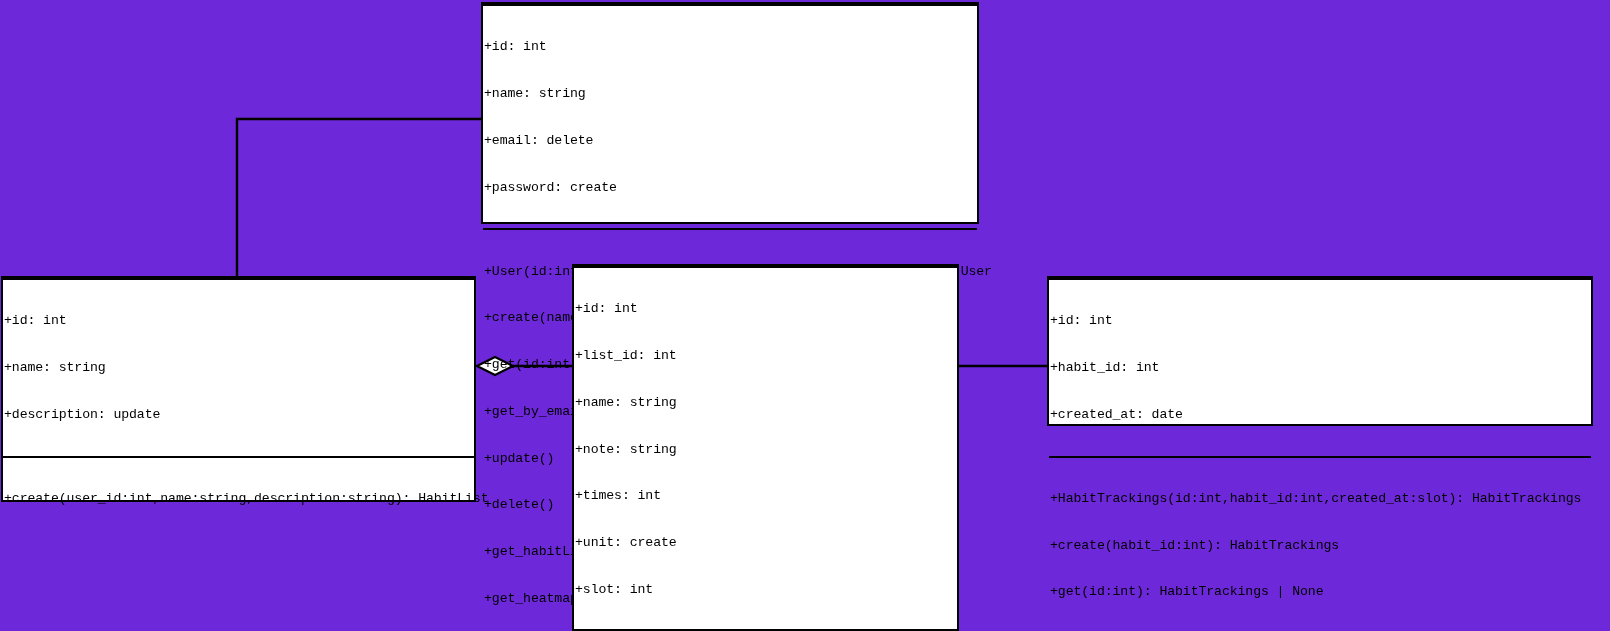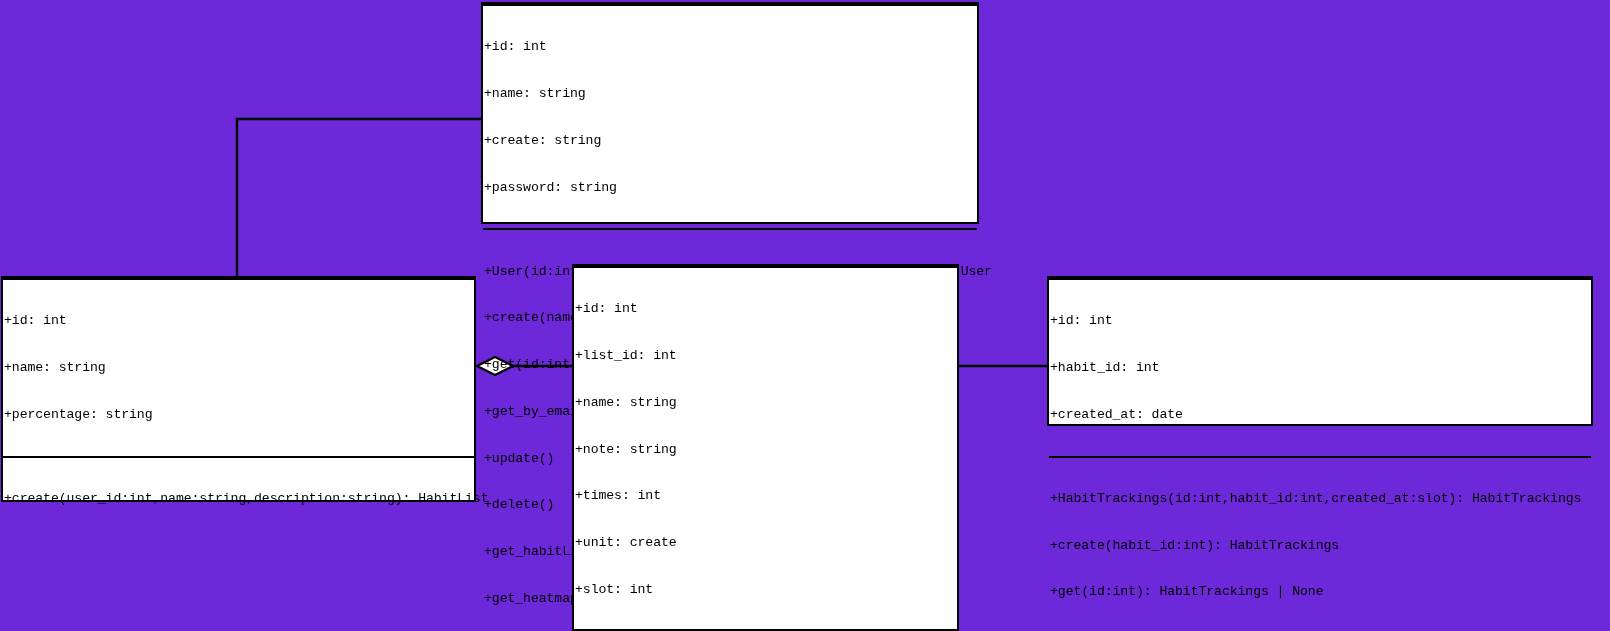--- a/index.html
+++ b/index.html
@@ -91,41 +91,41 @@
     <g>
       <path d="M 959 366 L 1047 366" fill="none" stroke="#000000" stroke-width="2.4"></path>
     </g>
   </svg>
 
   <div class="uml-class bleed" style="left:481px; top:2px; width:498px; height:222px;">
     <div class="uml-title">User</div>
     <div class="uml-compartment uml-attrs">
       <div class="uml-row">+id: int</div>
       <div class="uml-row">+name: string</div>
-      <div class="uml-row">+create: string</div>
-      <div class="uml-row">+password: string</div>
+      <div class="uml-row">+email: delete</div>
+      <div class="uml-row">+password: create</div>
     </div>
     <div class="uml-compartment uml-methods">
       <div class="uml-row">+User(id:int,name:string,email:string,password:string=None): User</div>
       <div class="uml-row">+create(name:string,email:string,password:string): User</div>
       <div class="uml-row">+get(id:int): User | None</div>
       <div class="uml-row">+get_by_email(email:string): User | None</div>
       <div class="uml-row">+update()</div>
       <div class="uml-row">+delete()</div>
       <div class="uml-row">+get_habitLists(): list</div>
       <div class="uml-row">+get_heatmap(): list</div>
     </div>
   </div>
 
   <div class="uml-class bleed" style="left:1px; top:276px; width:475px; height:226px;">
     <div class="uml-title">HabitList</div>
     <div class="uml-compartment uml-attrs">
       <div class="uml-row">+id: int</div>
       <div class="uml-row">+name: string</div>
-      <div class="uml-row">+percentage: string</div>
+      <div class="uml-row">+description: update</div>
     </div>
     <div class="uml-compartment uml-methods">
       <div class="uml-row">+create(user_id:int,name:string,description:string): HabitList</div>
       
       
       
       
       
       
     </div>

